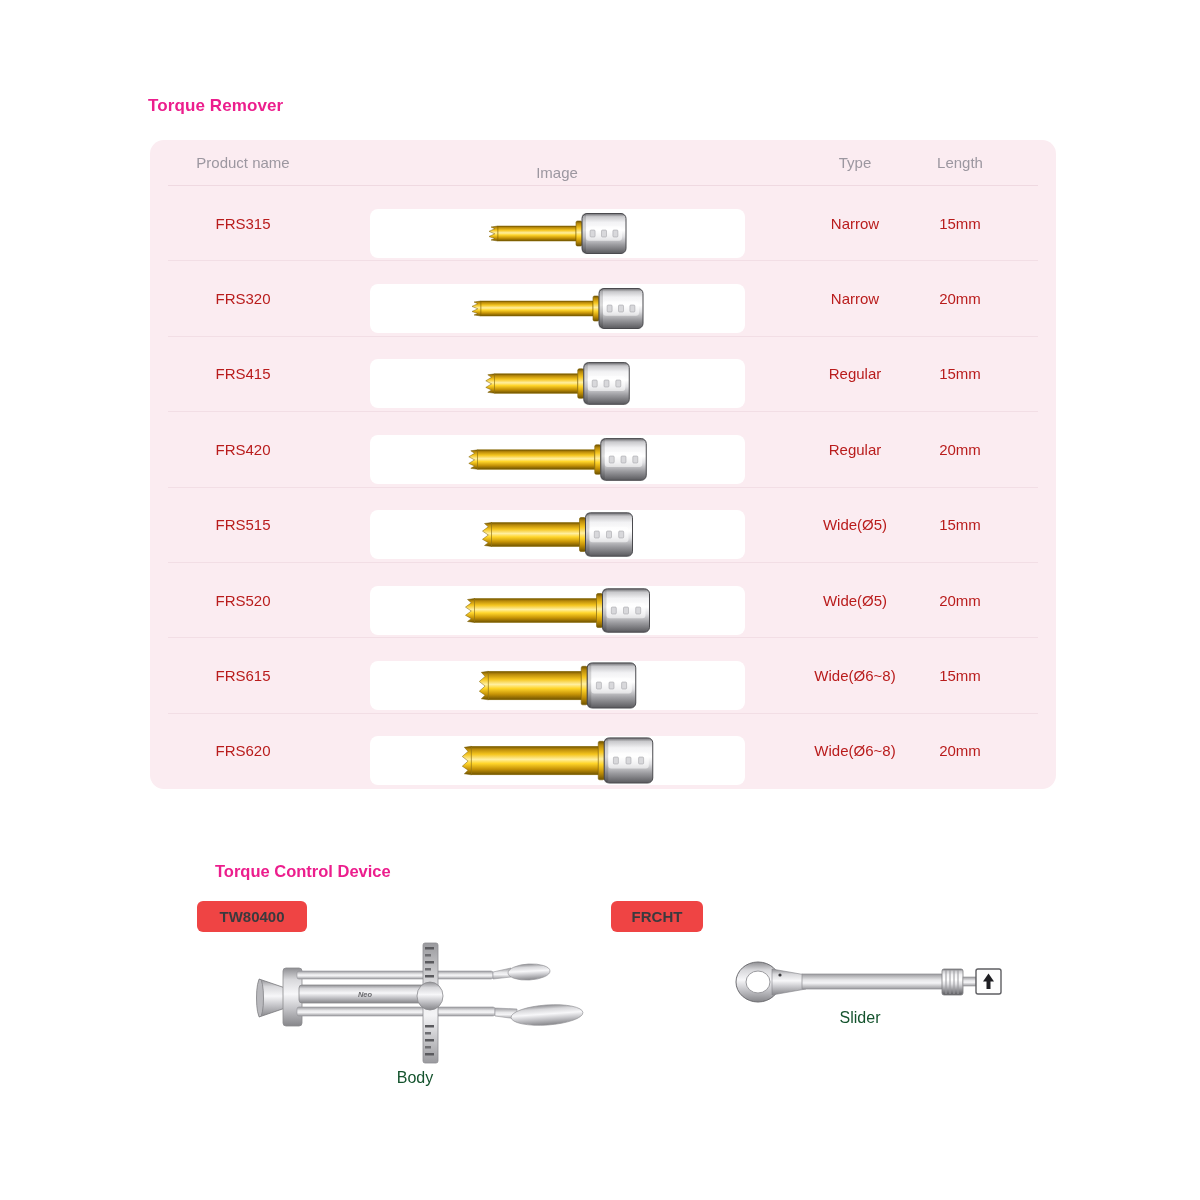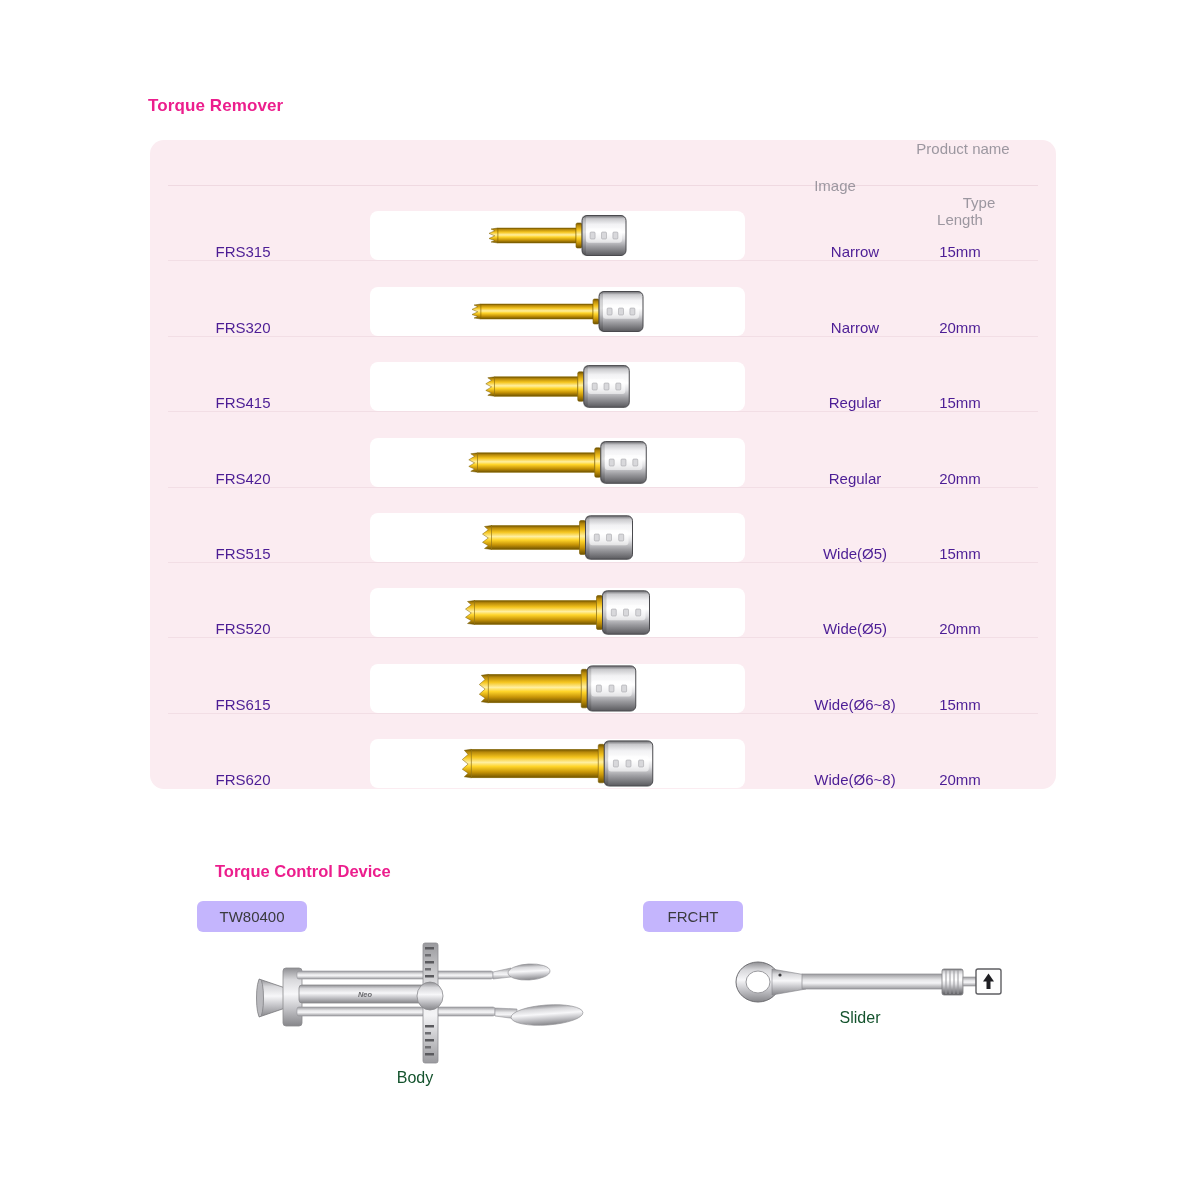--- a/index.html
+++ b/index.html
@@ -9,44 +9,44 @@
     -webkit-font-smoothing:antialiased;
   }
   .page-title{
     position:absolute;left:148px;top:96px;margin:0;
     font-size:17px;font-weight:bold;color:#EC1E8D;letter-spacing:.1px;
   }
   .panel{
     position:absolute;left:150px;top:140px;width:906px;height:649px;
     background:#FBECF1;border-radius:14px;overflow:hidden;
   }
-  .thead{display:flex;align-items:flex-end;height:45px;color:#9C97A0;font-size:15px;flex-direction:column;}
+  .thead{display:flex;align-items:center;height:45px;color:#9C97A0;font-size:15px;}
   .col-name{width:186px;text-align:center;}
   .col-image{width:442px;text-align:center;margin-top:20px;}
   .col-type{width:154px;text-align:center;}
   .col-length{width:124px;box-sizing:border-box;padding-right:68px;text-align:center;}
   .hsep{height:1px;background:#EFD9E1;margin:0 18px;}
   #rows{display:flex;flex-direction:column;height:602px;}
-  .row{flex:1;display:flex;align-items:flex-end;font-size:15px;color:#4c1d95;}
+  .row{flex:1;display:flex;align-items:center;font-size:15px;color:#b91c1c;}
   .rowsep{flex:none;height:1px;background:#F2DEE5;margin:0 18px;}
   .imgbox{
     width:375px;height:49px;background:#ffffff;border-radius:8px;
     margin:0 auto;display:flex;align-items:center;justify-content:center;
   }
   .tcd-title{
     position:absolute;left:199px;top:846px;margin:16px;
     font-size:16.5px;font-weight:bold;color:#EC1E8D;
   }
   .badge{
-    position:absolute;top:901px;height:31px;background:#c4b5fd;border-radius:6px;
+    position:absolute;top:901px;height:31px;background:#ef4444;border-radius:6px;
     display:flex;align-items:center;justify-content:center;
-    font-size:15px;color:#3A3A3E;
+    font-size:15px;color:#3A3A3E;font-weight:bold;
   }
   .badge-tw{left:197px;width:110px;}
-  .badge-fr{left:643px;width:100px;}
+  .badge-fr{left:611px;width:92px;}
   .body-img{position:absolute;left:253px;top:941px;width:390px;height:130px;}
   .slider-img{position:absolute;left:728px;top:958px;width:280px;height:50px;}
   .caption{position:absolute;font-size:16px;color:#14532d;text-align:center;}
   .caption-body{left:340px;top:1069px;width:150px;}
   .caption-slider{left:790px;top:1009px;width:140px;}
   .defs-holder{position:absolute;width:0;height:0;overflow:hidden;}
 </style>
 </head>
 <body>
 

